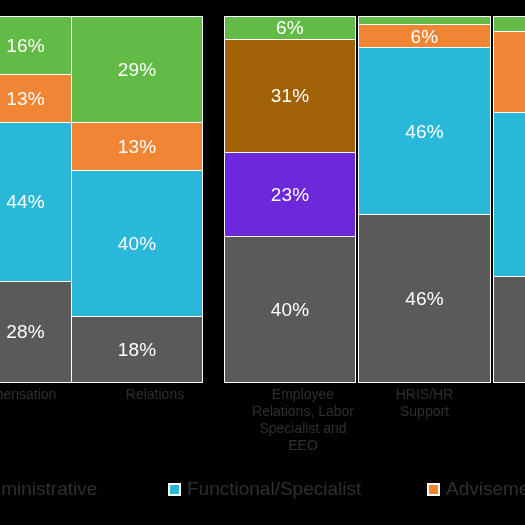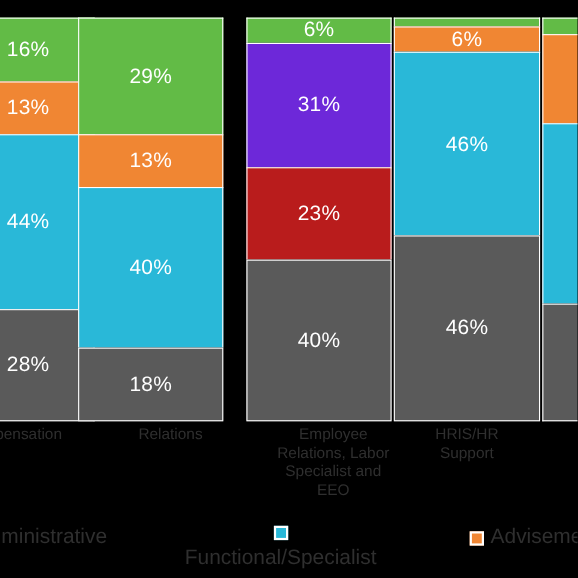--- a/index.html
+++ b/index.html
@@ -96,24 +96,24 @@
           <span class="lbl">40%</span>
         </div>
         <div class="seg" style="background: rgb(90, 90, 90); flex: 18 0 0px;">
           <span class="lbl">18%</span>
         </div>
       </div>
       <div class="column" style="left: 224px; width: 132px;">
         <div class="seg" style="background: rgb(98, 187, 70); flex: 6 0 0px;">
           <span class="lbl">6%</span>
         </div>
-        <div class="seg" style="background: #6d28d9; flex: 31 0 0px;">
+        <div class="seg" style="background: #a16207; flex: 31 0 0px;">
           <span class="lbl">31%</span>
         </div>
-        <div class="seg" style="background: #b91c1c; flex: 23 0 0px;">
+        <div class="seg" style="background: #6d28d9; flex: 23 0 0px;">
           <span class="lbl">23%</span>
         </div>
         <div class="seg" style="background: rgb(90, 90, 90); flex: 40 0 0px;">
           <span class="lbl">40%</span>
         </div>
       </div>
       <div class="column" style="left: 358px; width: 133px;">
         <div class="seg" style="background: rgb(98, 187, 70); flex: 2 0 0px;"></div>
         <div class="seg" style="background: rgb(240, 134, 51); flex: 6 0 0px;">
           <span class="lbl">6%</span>
@@ -153,21 +153,21 @@
       <div class="xcat" style="left: 493px; width: 120px;">
         <div>L</div>
         <div>D</div>
       </div>
     </div>
 
   <div id="legend">
       <div class="leg-item" style="left: -22px;">
         <span>Administrative</span>
       </div>
-      <div class="leg-item" style="left: 168px; flex-direction: column;">
+      <div class="leg-item" style="left: 168px;">
         <span class="swatch" style="background: rgb(41, 184, 216);"></span>
         <span>Functional/Specialist</span>
       </div>
       <div class="leg-item" style="left: 427px;">
         <span class="swatch" style="background: rgb(240, 134, 51);"></span>
         <span>Advisement</span>
       </div>
     </div>
 
 </div>

